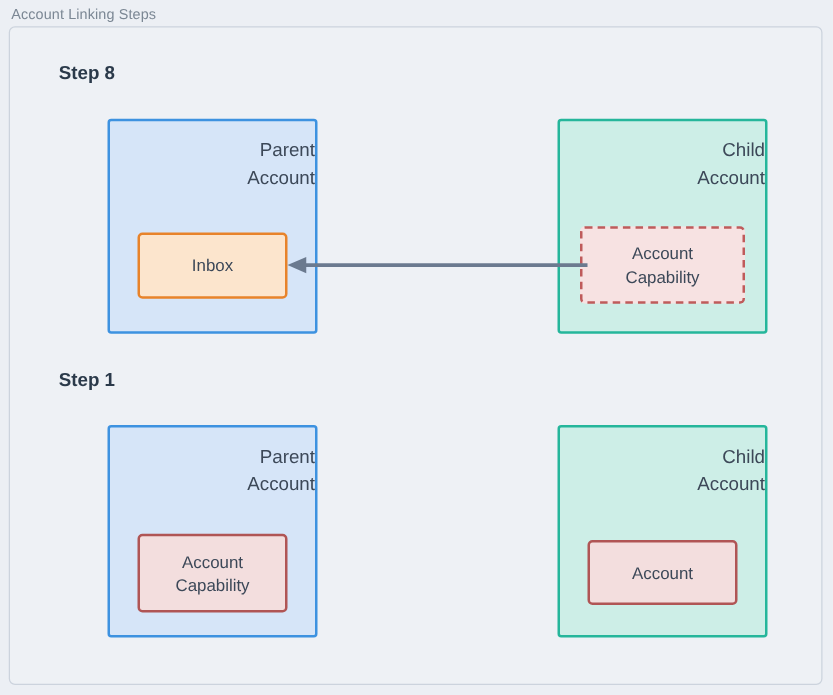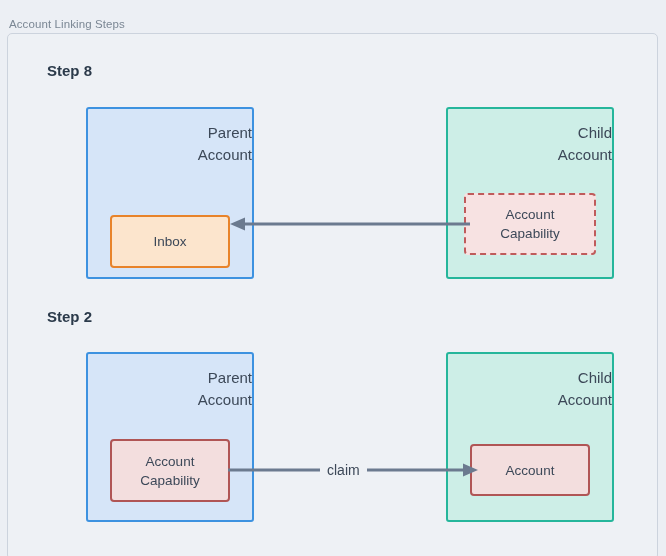--- a/index.html
+++ b/index.html
@@ -10,21 +10,21 @@
   body {
     width: 666px;
     height: 556px;
     background: #eceff4;
     font-family: "Liberation Sans", sans-serif;
     overflow: hidden;
   }
 
   .frame {
     position: absolute;
-    left: 0; top: 16px;
+    left: 0; top: 4px;
     width: 666px;
     height: 476px;
   }
 
   
   .diagram-title {
     position: absolute;
     left: 9px;
     top: 2px;
     font-size: 11.5px;
@@ -115,21 +115,21 @@
     background: #f7e2e2;
     border-style: dashed;
     border-color: #bf5b5b;
   }
   .inner-box.cap-solid {
     background: #f3dede;
     border-style: solid;
     border-color: #b05555;
   }
 
-  #inbox1    { left: 110px; top: 182px; width: 120px; height: 53px; margin-top: 17px; }
+  #inbox1    { left: 110px; top: 182px; width: 120px; height: 53px; }
   #cap1      { left: 464px; top: 177px; width: 132px; height: 62px; }
   #cap2      { left: 110px; top: 423px; width: 120px; height: 63px; }
   #account2  { left: 470px; top: 428px; width: 120px; height: 52px; }
 
   
   .arrow-wrap {
     position: absolute;
     height: 26px;
   }
   #arrow1 { left: 230px; top: 195px; width: 240px; }
@@ -182,38 +182,31 @@
   <div class="inner-box cap-dashed" id="cap1">Account
 Capability</div>
 
   <div class="arrow-wrap" id="arrow1">
     <svg class="arrow-svg" width="240" height="26" viewBox="0 0 240 26">
       <line x1="12" y1="13" x2="240" y2="13" stroke="#6b7a8f" stroke-width="3"></line>
       <polygon points="0,13 15,6.5 15,19.5" fill="#6b7a8f"></polygon>
     </svg>
   </div>
 
-  <div class="step-label" id="step2-label">Step 2</div>
+  <div class="step-label" id="step2-label">Step 1</div>
 
   <div class="acct-box parent" id="parent2">
     <div class="acct-title">Parent
 Account</div>
   </div>
 
   <div class="inner-box cap-solid" id="cap2">Account
 Capability</div>
 
   <div class="acct-box child" id="child2">
     <div class="acct-title">Child
 Account</div>
   </div>
 
   <div class="inner-box cap-solid" id="account2">Account</div>
 
-  <div class="arrow-wrap" id="arrow2">
-    <svg class="arrow-svg" width="250" height="26" viewBox="0 0 250 26">
-      <line x1="0" y1="13" x2="238" y2="13" stroke="#6b7a8f" stroke-width="3"></line>
-      <polygon points="250,13 235,6.5 235,19.5" fill="#6b7a8f"></polygon>
-    </svg>
-    <div class="arrow-label" id="label2">claim</div>
-  </div>
 
 </div>
 
 </body></html>

